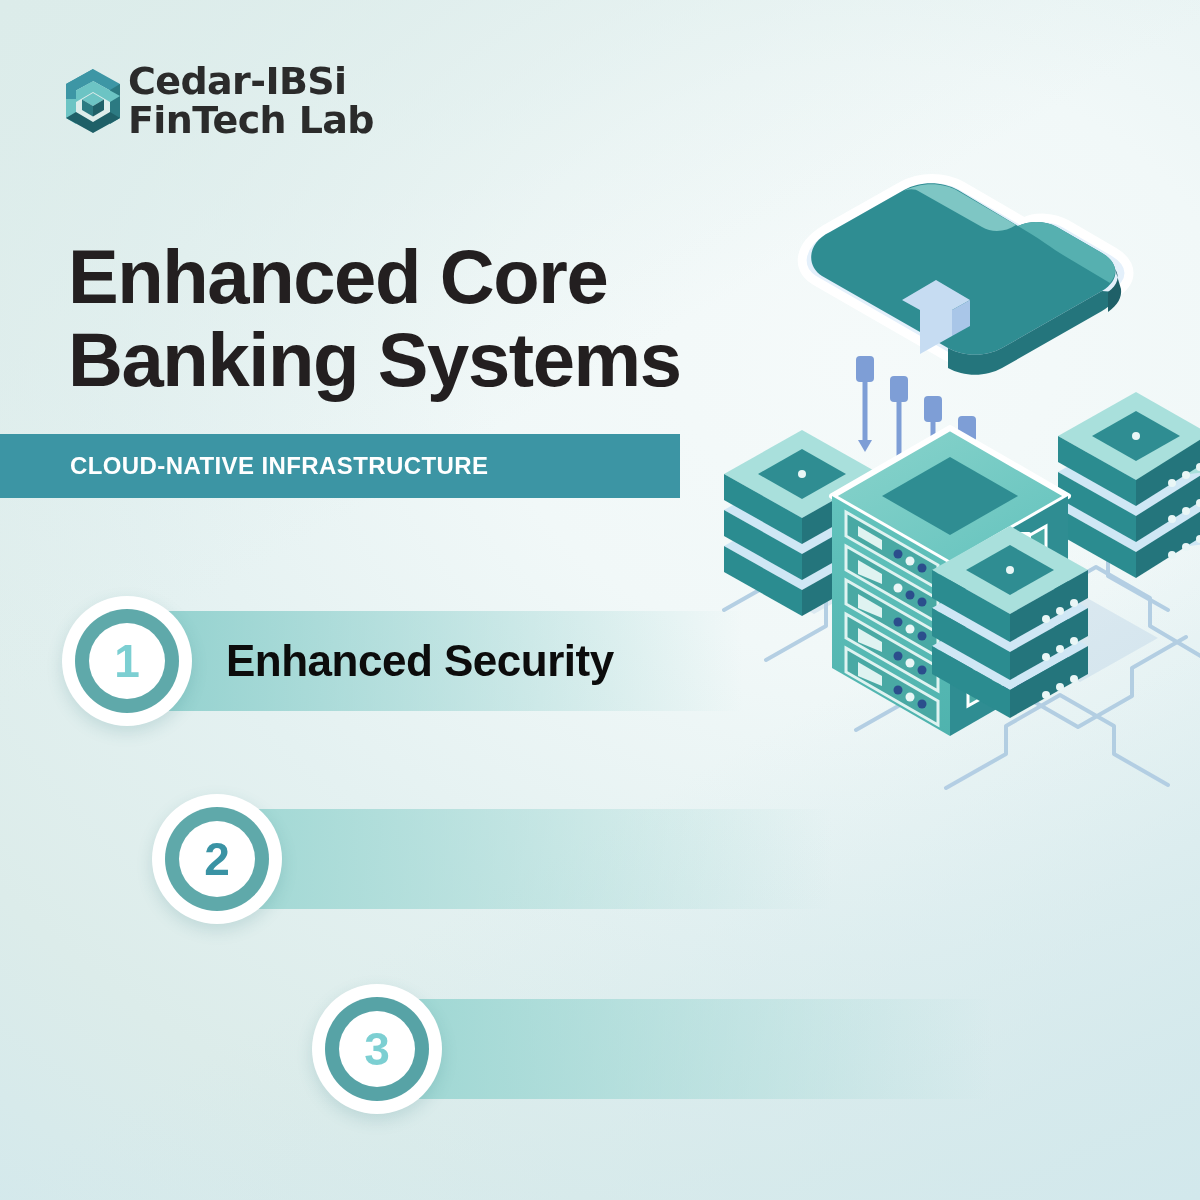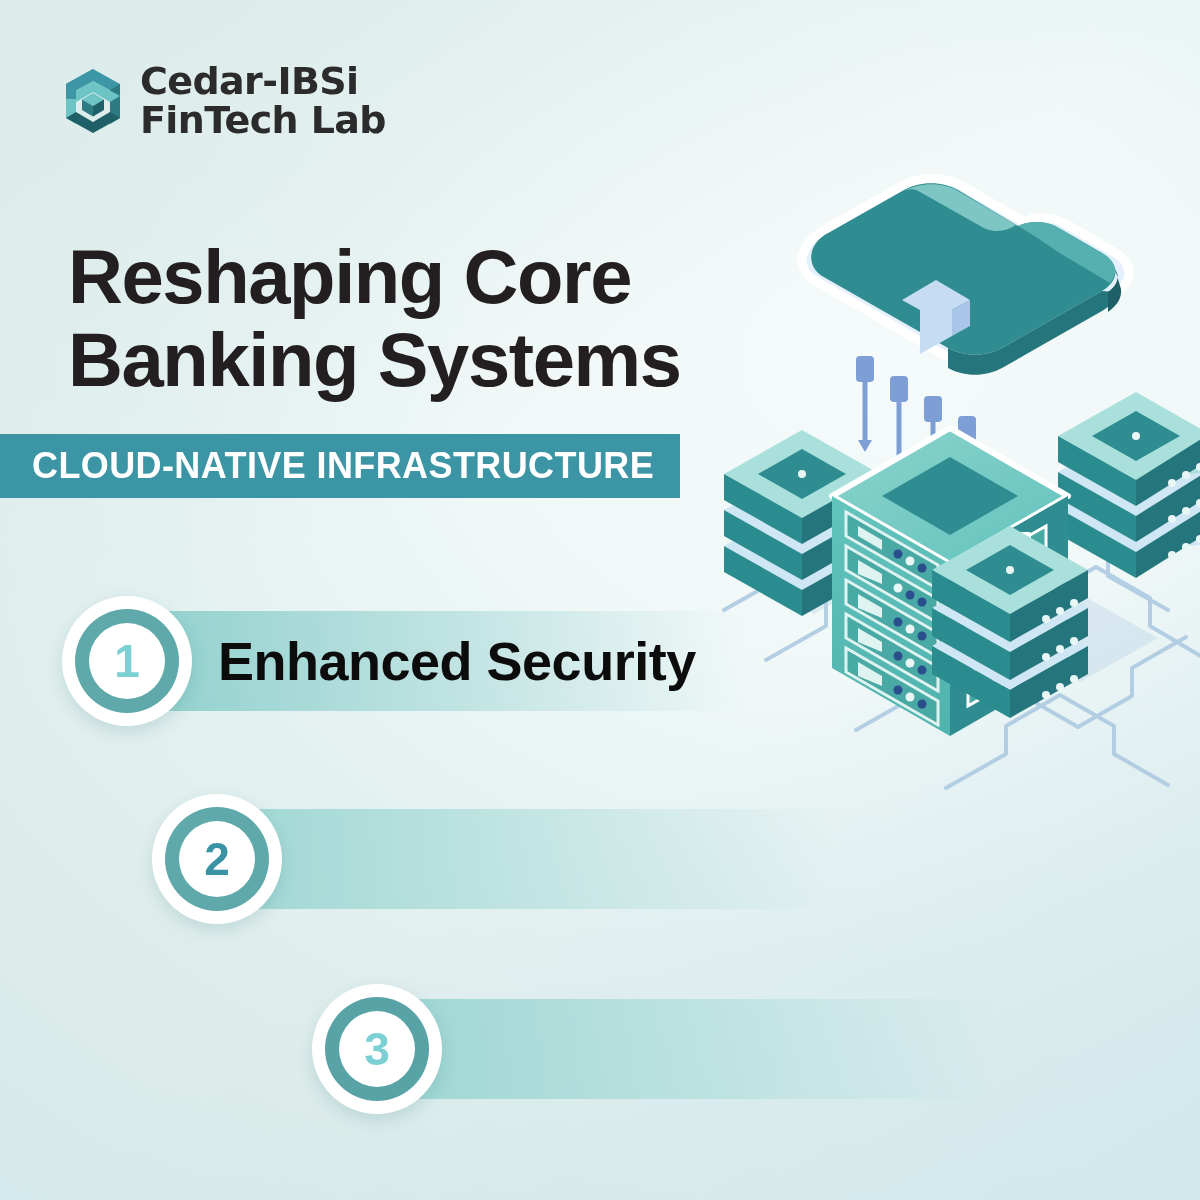--- a/index.html
+++ b/index.html
@@ -21,21 +21,21 @@
   #poster::before{
     content:"";
     position:absolute; inset:0;
     background:linear-gradient(150deg, #dcecea 0%, rgba(241,249,249,0) 38%, rgba(255,255,255,0) 62%, #d2e8ec 100%);
     pointer-events:none;
   }
 
   
   .logo-wrap{
     position:absolute; left:62px; top:62px;
-    display:flex; align-items:center; gap:16px; z-index:6;
+    display:flex; align-items:center; gap:4px; z-index:6;
   }
   .logo-mark{ width:62px; height:66px; display:block; }
   .logo-text{ line-height:1.02; }
   .logo-l1, .logo-l2{
     font-size:38px; font-weight:700; color:#2b2b2b; letter-spacing:-0.6px;
     font-family:"DejaVu Sans", sans-serif;
     white-space:nowrap;
   }
 
   
@@ -51,22 +51,22 @@
   .ribbon{
     position:absolute; left:0; top:434px; z-index:6;
     width:680px; height:64px;
     background:#3c95a4;
     display:flex; align-items:center;
     -webkit-clip-path:polygon(0 0, 100% 0, 100% 100%, 100% 100%, 88.5% 50%, 100% 100%, 0 100%);
             clip-path:polygon(0 0, 100% 0, 100% 100%, 88.5% 50%, 100% 100%, 0 100%);
     filter:drop-shadow(0 3px 5px rgba(60,149,164,0.25));
   }
   .ribbon-label{
-    color:#ffffff; font-weight:700; font-size:36px;
-    letter-spacing:0.4px; padding-left:32px;
+    color:#ffffff; font-weight:700; font-size:24px;
+    letter-spacing:0.4px; padding-left:70px;
     font-family:"Liberation Sans", sans-serif;
   }
 
   
   .item{
     position:absolute; z-index:6;
     display:flex; align-items:center;
     height:130px;
   }
   .item-bar{
@@ -90,22 +90,22 @@
     width:76px; height:76px; border-radius:50%;
     background:#ffffff;
     display:flex; align-items:center; justify-content:center;
   }
   .badge-num{
     font-size:46px; font-weight:700; line-height:1;
     font-family:"Liberation Sans", sans-serif;
   }
   .item-label{
     position:relative; z-index:3;
-    margin-left:26px;
-    font-size:54px; font-weight:700; color:#0c0c0c;
+    margin-left:34px;
+    font-size:44px; font-weight:700; color:#0c0c0c;
     letter-spacing:-0.5px; white-space:nowrap;
     font-family:"Liberation Sans", sans-serif;
     text-align:center;
   }
 
   #item1{ left:62px;  top:596px; }
   #item2{ left:152px; top:794px; }
   #item3{ left:312px; top:984px; }
 
   
@@ -138,21 +138,21 @@
 
         <polygon points="4,16 31,1 31,13 14,22 14,31 4,31" fill="#3d96a5"></polygon>
       </svg>
     </span>
     <span class="logo-text">
       <div class="logo-l1">Cedar-IBSi</div>
       <div class="logo-l2">FinTech Lab</div>
     </span>
   </div>
 
-  <h1 class="headline" style="color: rgb(35, 31, 32);">Reshaping Core
+  <h1 class="headline" style="color: rgb(35, 31, 32);">Enhanced Core
 Banking Systems</h1>
 
   <div class="ribbon" style="background: rgb(60, 149, 164);">
     <span class="ribbon-label" style="color: rgb(255, 255, 255);">CLOUD-NATIVE INFRASTRUCTURE</span>
   </div>
 
   <div class="item" id="item1">
     <div class="item-bar" style="background: linear-gradient(90deg, rgb(143, 208, 205) 0%, rgba(210, 236, 234, 0) 100%);"></div>
     <div class="badge">
       <div class="badge-ring" style="background: rgb(95, 169, 170);">

